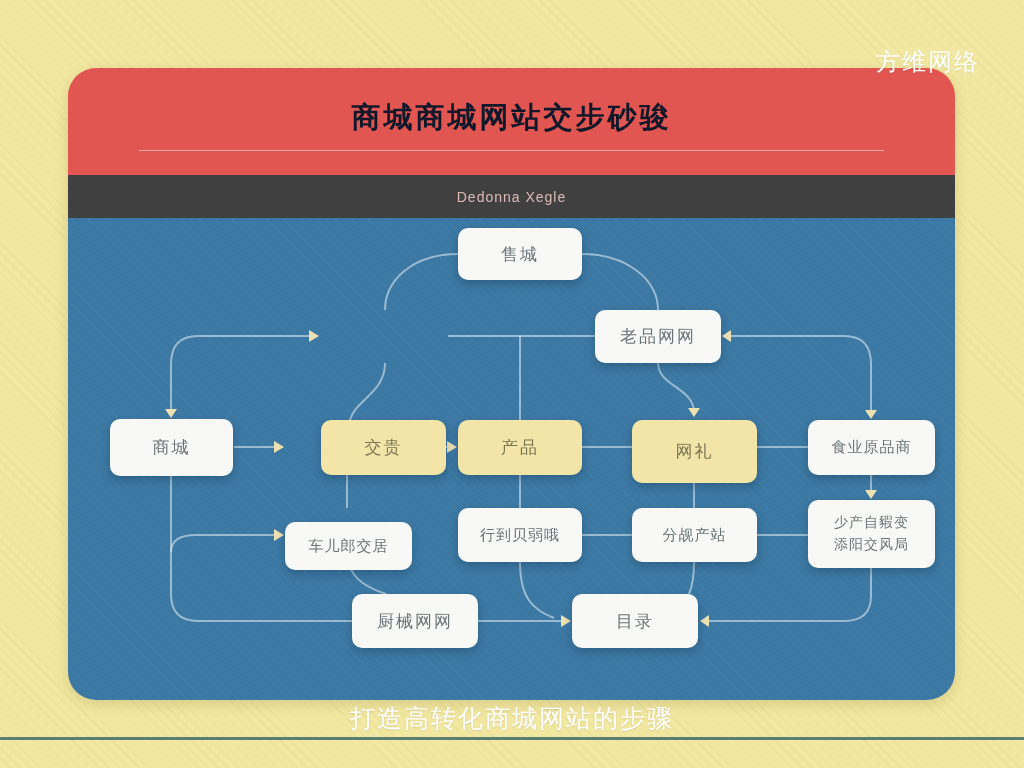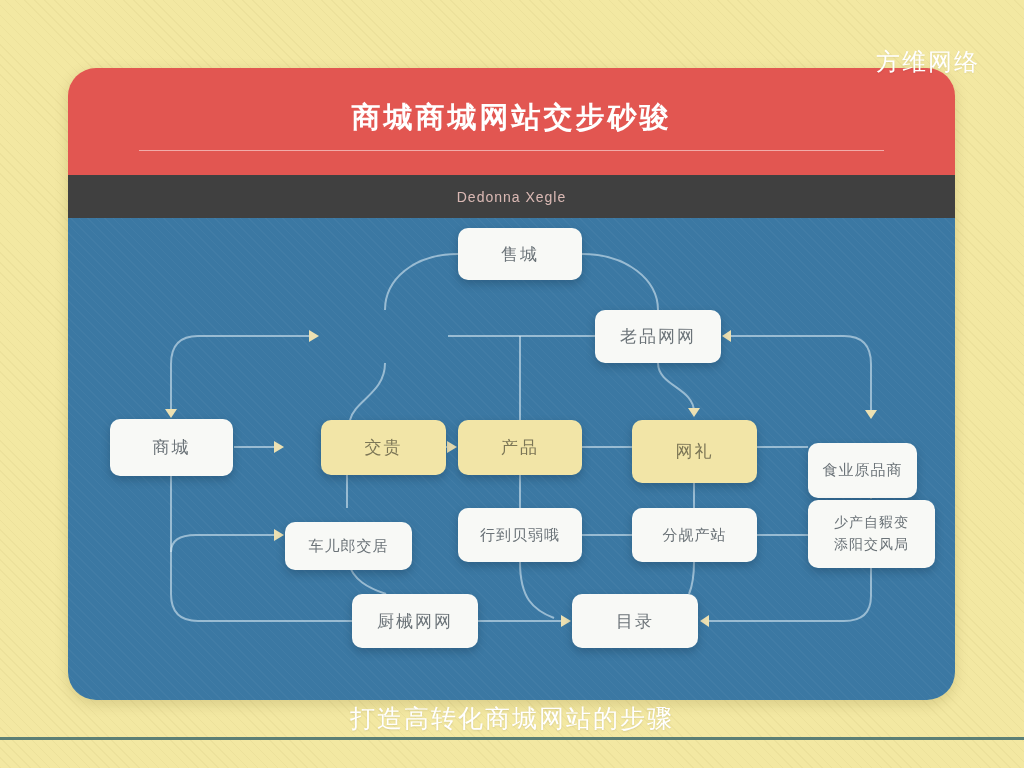--- a/index.html
+++ b/index.html
@@ -18,21 +18,21 @@
   .card {
     position:absolute; left:68px; top:68px; width:887px; height:632px;
     border-radius:28px; overflow:hidden;
     box-shadow:0 4px 14px rgba(90,70,10,0.18);
   }
   .card-header {
     height:107px; background:#E25651; position:relative;
     display:flex; align-items:center; justify-content:center;
   }
   .card-title {
-    color:#ffffff; font-size:29px; font-weight:bold; letter-spacing:3px;
+    color:#0f172a; font-size:29px; font-weight:bold; letter-spacing:3px;
     margin-top:-8px;
   }
   .header-divider {
     position:absolute; bottom:24px; left:8%; width:84%; height:1px;
     background:rgba(255,255,255,0.5);
   }
   .card-subheader {
     height:43px; background:#404040;
     display:flex; align-items:center; justify-content:center;
   }
@@ -142,21 +142,21 @@
     </div>
 
     <div class="node yellow" style="left:390px; top:202px; width:124px; height:55px;border-radius:10px;">
       <span>产品</span>
     </div>
 
     <div class="node yellow" style="left:564px; top:202px; width:125px; height:63px;">
       <span>网礼</span>
     </div>
 
-    <div class="node small" style="left:740px; top:202px; width:109px; height:55px;margin-top:23px;">
+    <div class="node small" style="left:740px; top:202px; width:127px; height:55px;">
       <span>食业原品商</span>
     </div>
 
     <div class="node small" style="left:217px; top:304px; width:127px; height:48px;">
       <span>车儿郎交居</span>
     </div>
 
     <div class="node small" style="left:390px; top:290px; width:124px; height:54px;">
       <span>行到贝弱哦</span>
     </div>

